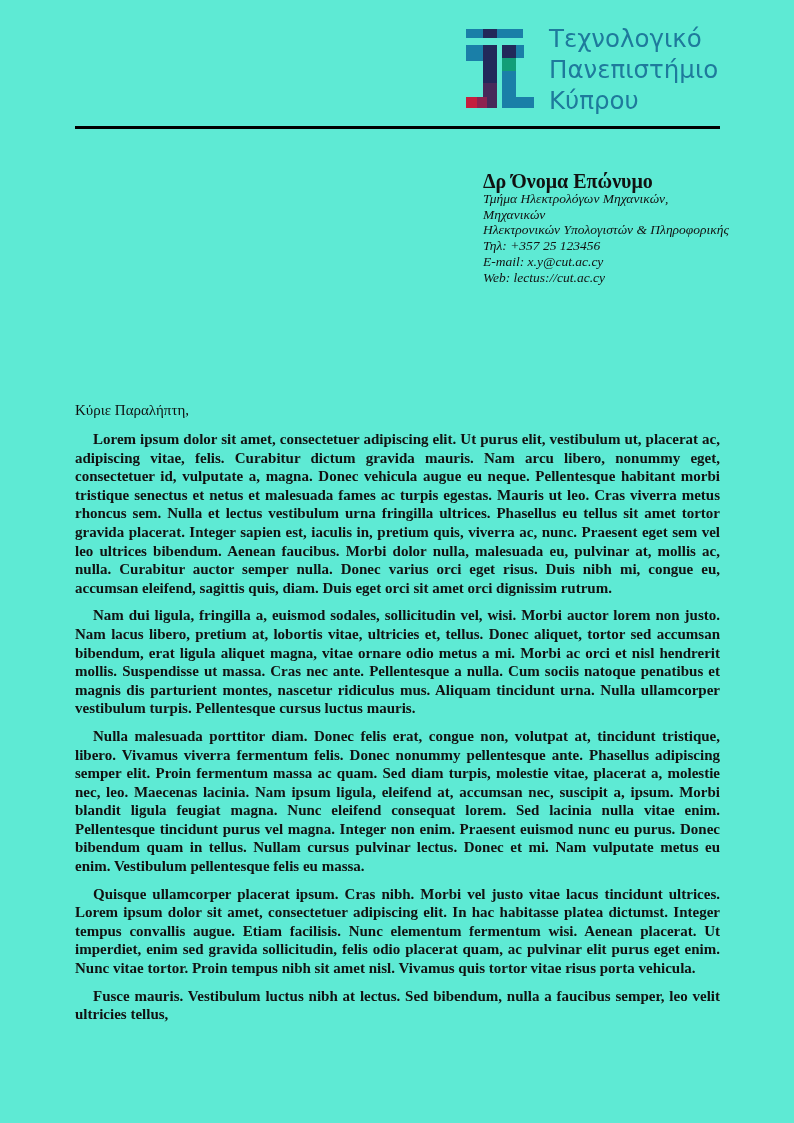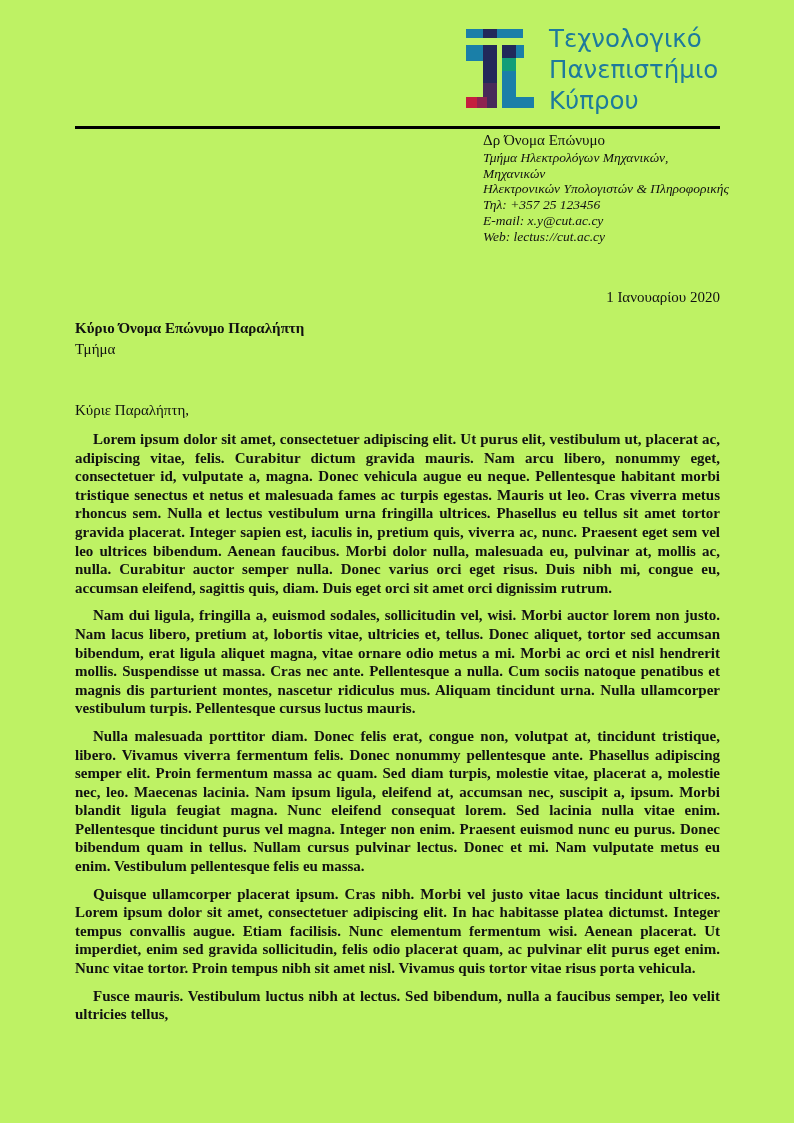--- a/index.html
+++ b/index.html
@@ -1,19 +1,19 @@
 <!DOCTYPE html>
 <html lang="el"><head>
 <meta charset="utf-8">
 <style>
   html,body{margin:0;padding:0;background:#ffffff;}
   .page{
     position:relative;
     width:794px;height:1123px;
-    background:#bef264;
+    background:#5eead4;
     overflow:hidden;
     font-family:"Liberation Serif", serif;
     color:#111111;
   }
   
   .brand{
     position:absolute;
     top:28px;left:466px;
     display:flex;
     gap:15px;
@@ -39,23 +39,24 @@
   .sender{
     position:absolute;
     top:133px;left:483px;
     width:250px;
     font-size:13.5px;
     line-height:15.8px;
     font-style:italic;
   }
   .sender .sender-name{
     font-style:normal;
-    font-weight:normal;
-    font-size:15px;
+    font-weight:bold;
+    font-size:20px;
     margin-bottom:1px;
+    margin-top:41px;
   }
   
   .date-line{
     position:absolute;
     top:289px;left:75px;width:645px;
     text-align:right;
     font-size:15px;
   }
   .recipient{
     position:absolute;
@@ -123,26 +124,21 @@
 
   <div class="sender">
     <div class="sender-name">Δρ Όνομα Επώνυμο</div>
     <div>Τμήμα Ηλεκτρολόγων Μηχανικών, Μηχανικών</div>
     <div>Ηλεκτρονικών Υπολογιστών &amp; Πληροφορικής</div>
     <div>Τηλ: +357 25 123456</div>
     <div>E-mail: x.y@cut.ac.cy</div>
     <div>Web: lectus://cut.ac.cy</div>
   </div>
 
-  <div class="date-line">1 Ιανουαρίου 2020</div>
 
-  <div class="recipient">
-    <div class="recipient-name">Κύριο Όνομα Επώνυμο Παραλήπτη</div>
-    <div>Τμήμα</div>
-  </div>
 
   <div class="salutation">Κύριε Παραλήπτη,</div>
 
   <div class="letter-body">
     <p>Lorem ipsum dolor sit amet, consectetuer adipiscing elit. Ut purus elit, vestibulum ut, placerat ac, adipiscing vitae, felis. Curabitur dictum gravida mauris. Nam arcu libero, nonummy eget, consectetuer id, vulputate a, magna. Donec vehicula augue eu neque. Pellentesque habitant morbi tristique senectus et netus et malesuada fames ac turpis egestas. Mauris ut leo. Cras viverra metus rhoncus sem. Nulla et lectus vestibulum urna fringilla ultrices. Phasellus eu tellus sit amet tortor gravida placerat. Integer sapien est, iaculis in, pretium quis, viverra ac, nunc. Praesent eget sem vel leo ultrices bibendum. Aenean faucibus. Morbi dolor nulla, malesuada eu, pulvinar at, mollis ac, nulla. Curabitur auctor semper nulla. Donec varius orci eget risus. Duis nibh mi, congue eu, accumsan eleifend, sagittis quis, diam. Duis eget orci sit amet orci dignissim rutrum.</p>
     <p>Nam dui ligula, fringilla a, euismod sodales, sollicitudin vel, wisi. Morbi auctor lorem non justo. Nam lacus libero, pretium at, lobortis vitae, ultricies et, tellus. Donec aliquet, tortor sed accumsan bibendum, erat ligula aliquet magna, vitae ornare odio metus a mi. Morbi ac orci et nisl hendrerit mollis. Suspendisse ut massa. Cras nec ante. Pellentesque a nulla. Cum sociis natoque penatibus et magnis dis parturient montes, nascetur ridiculus mus. Aliquam tincidunt urna. Nulla ullamcorper vestibulum turpis. Pellentesque cursus luctus mauris.</p>
     <p>Nulla malesuada porttitor diam. Donec felis erat, congue non, volutpat at, tincidunt tristique, libero. Vivamus viverra fermentum felis. Donec nonummy pellentesque ante. Phasellus adipiscing semper elit. Proin fermentum massa ac quam. Sed diam turpis, molestie vitae, placerat a, molestie nec, leo. Maecenas lacinia. Nam ipsum ligula, eleifend at, accumsan nec, suscipit a, ipsum. Morbi blandit ligula feugiat magna. Nunc eleifend consequat lorem. Sed lacinia nulla vitae enim. Pellentesque tincidunt purus vel magna. Integer non enim. Praesent euismod nunc eu purus. Donec bibendum quam in tellus. Nullam cursus pulvinar lectus. Donec et mi. Nam vulputate metus eu enim. Vestibulum pellentesque felis eu massa.</p>
     <p>Quisque ullamcorper placerat ipsum. Cras nibh. Morbi vel justo vitae lacus tincidunt ultrices. Lorem ipsum dolor sit amet, consectetuer adipiscing elit. In hac habitasse platea dictumst. Integer tempus convallis augue. Etiam facilisis. Nunc elementum fermentum wisi. Aenean placerat. Ut imperdiet, enim sed gravida sollicitudin, felis odio placerat quam, ac pulvinar elit purus eget enim. Nunc vitae tortor. Proin tempus nibh sit amet nisl. Vivamus quis tortor vitae risus porta vehicula.</p>
     <p>Fusce mauris. Vestibulum luctus nibh at lectus. Sed bibendum, nulla a faucibus semper, leo velit ultricies tellus,</p>
   </div>

